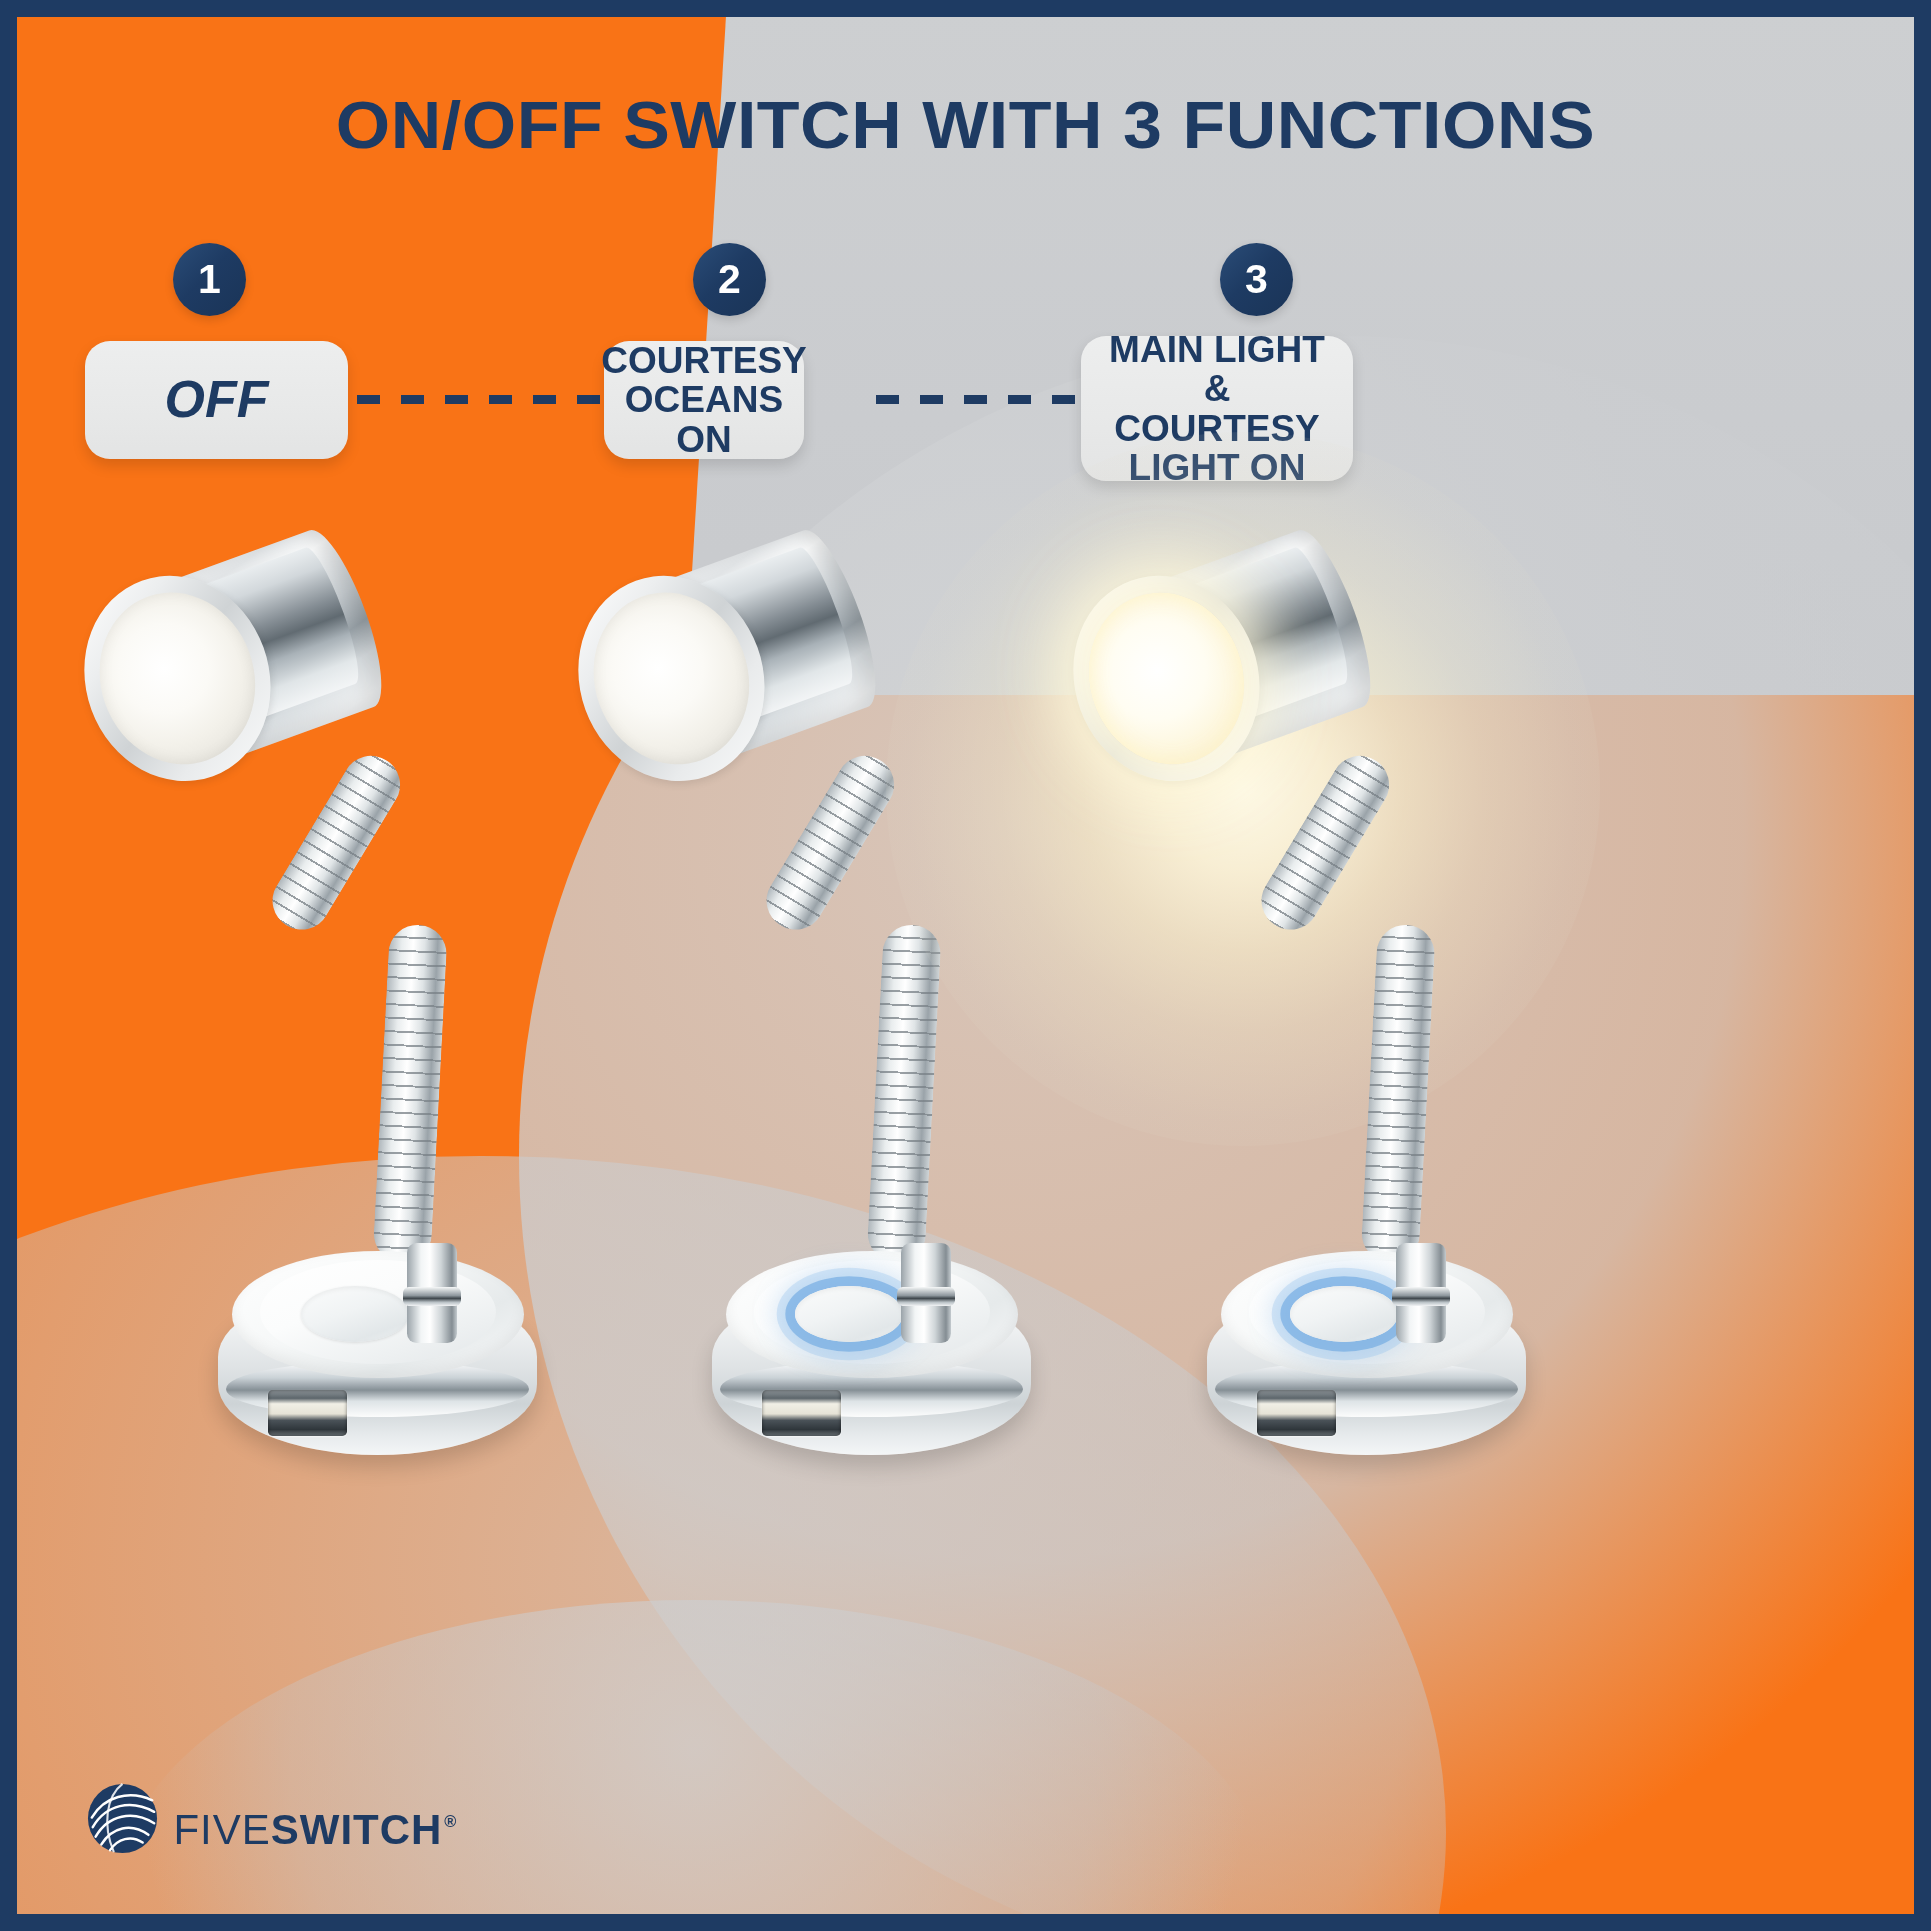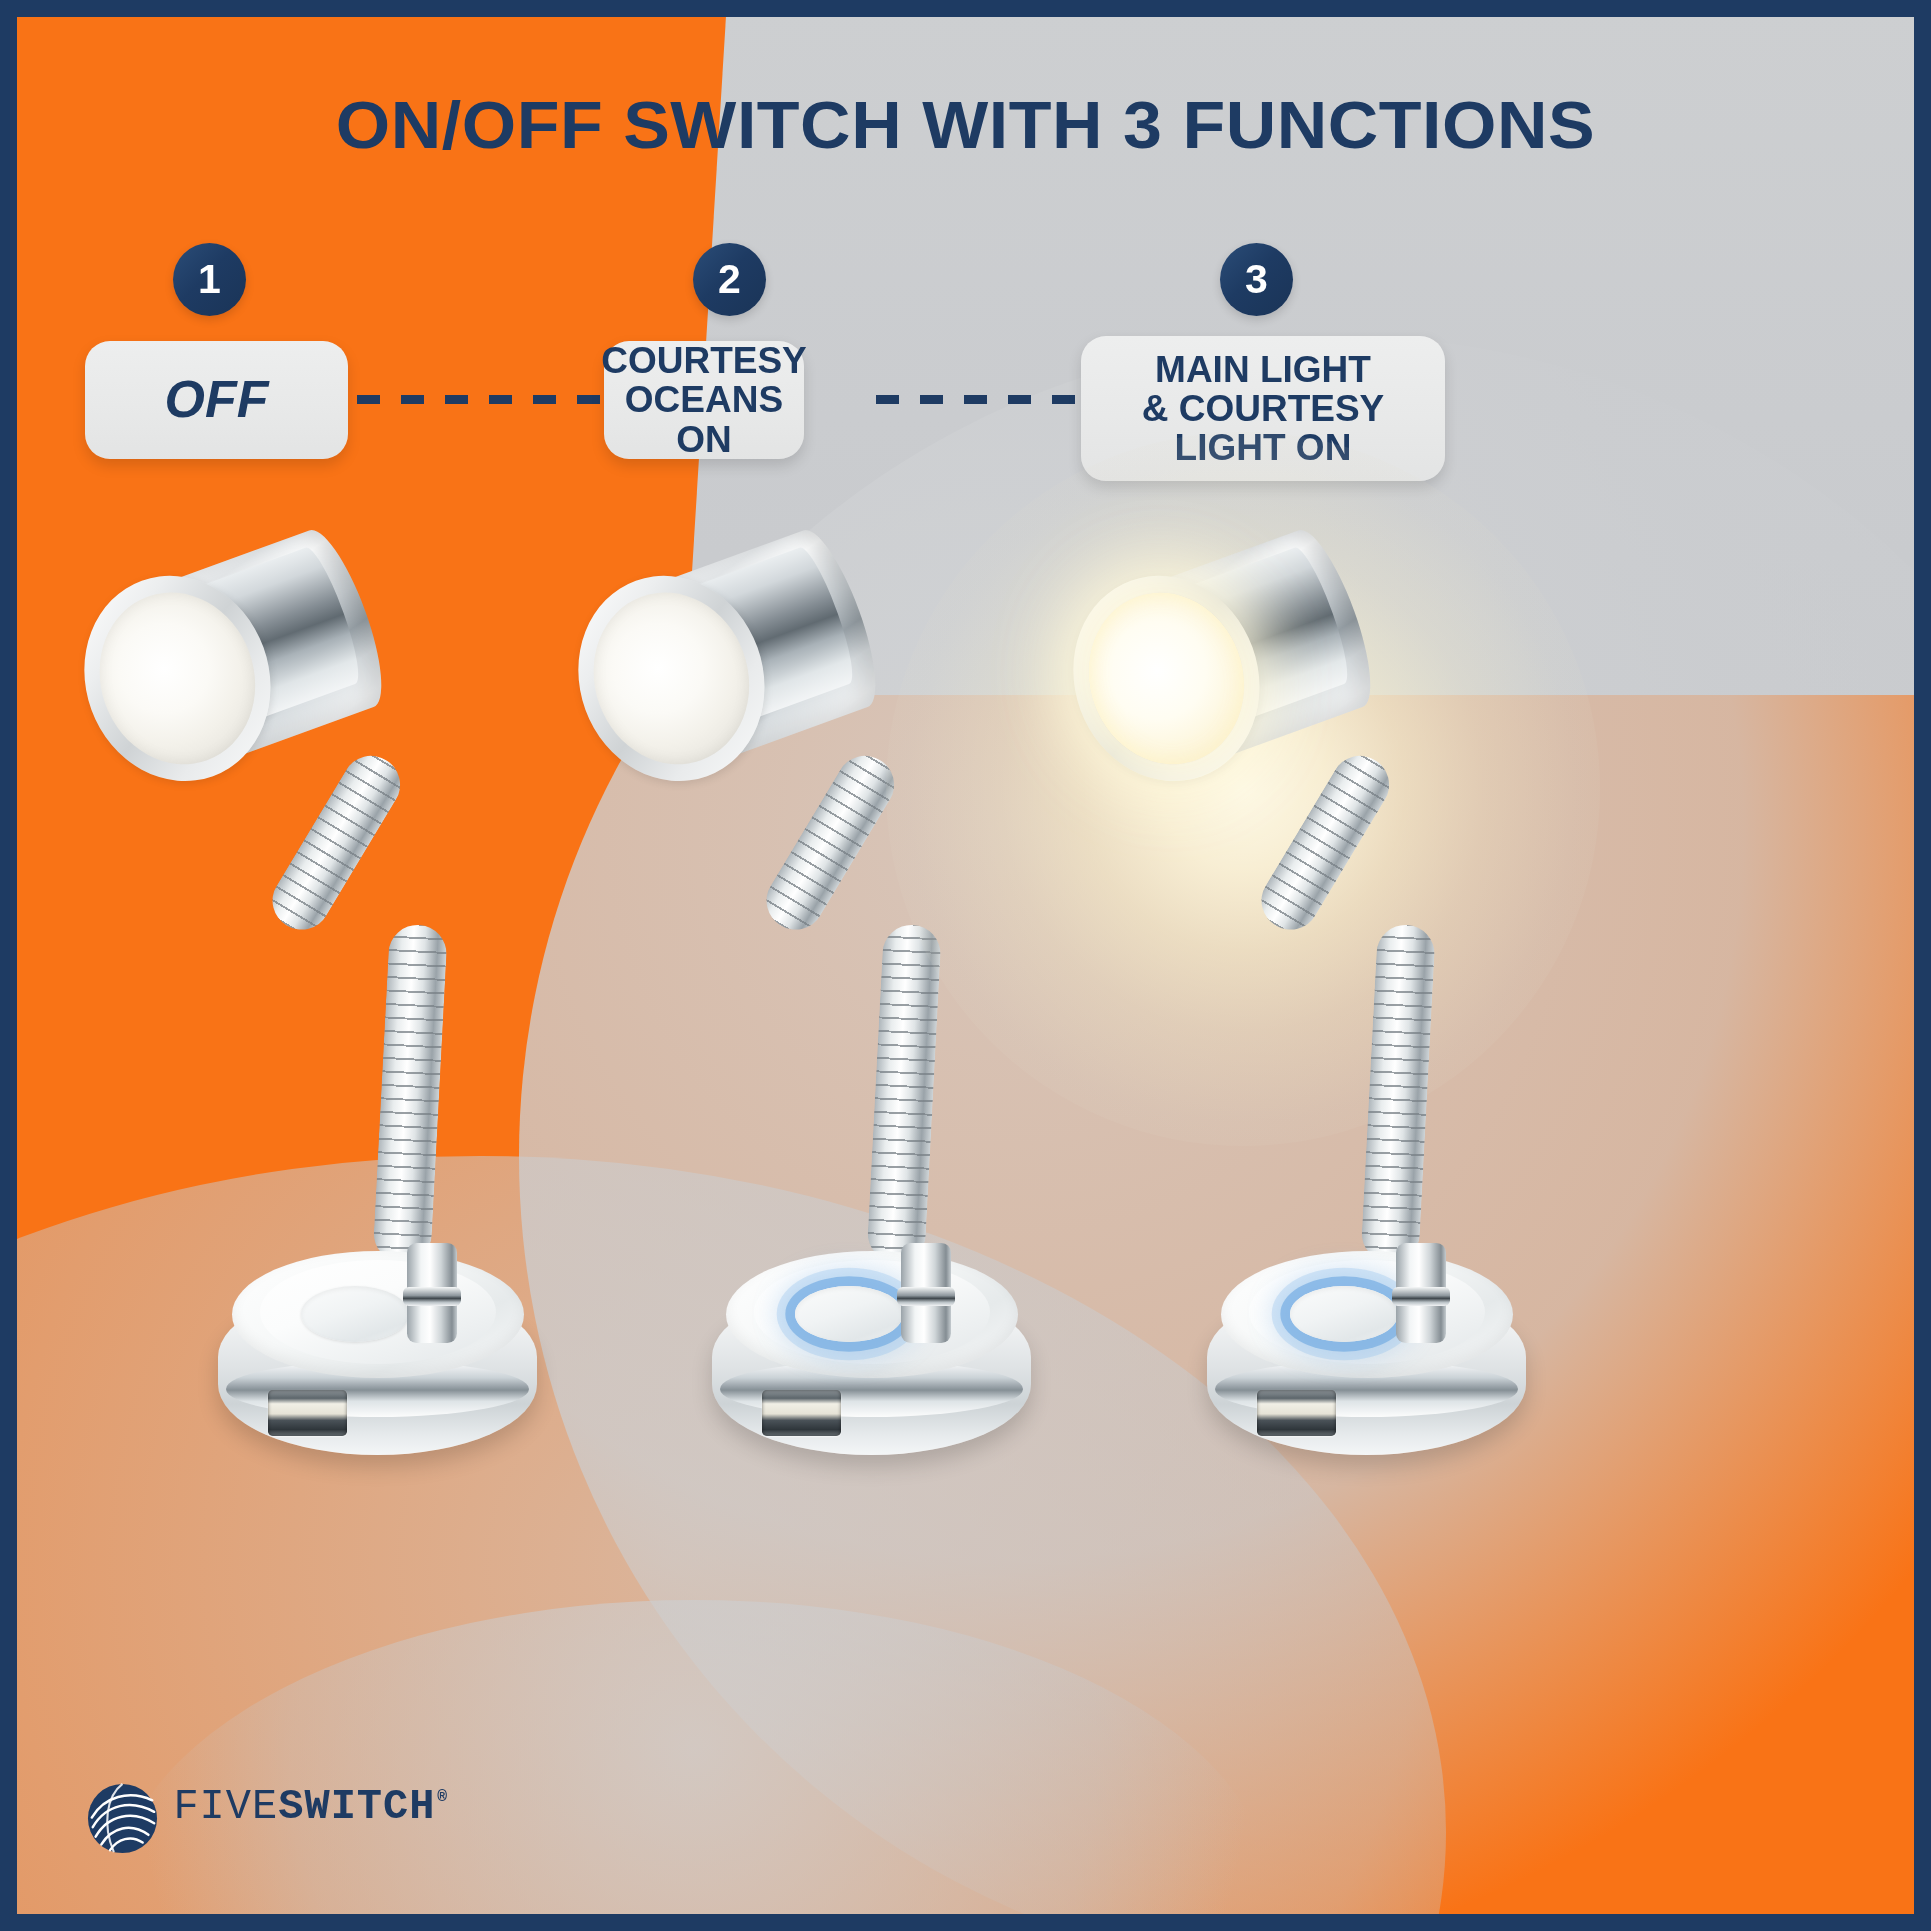--- a/index.html
+++ b/index.html
@@ -194,21 +194,21 @@
     border-radius:9.7px;
     background:linear-gradient(90deg,#9aa3a9 0%,#f2f5f6 28%,#ffffff 46%,#cfd5d8 68%,#848d93 90%,#c4cbcf 100%);
   }
   .base .stemring{
     position:absolute;left:185px;top:42px;width:58px;height:19.3px;
     border-radius:5.8px;
     background:linear-gradient(180deg,#f6f8f8 0%,#8e979d 45%,#3f474c 60%,#b9c1c6 80%,#f2f4f5 100%);
   }
 
   
-  .logo{position:absolute;left:70px;bottom:60px;display:flex;align-items:flex-start;gap:15.4px;font-family:Liberation Mono, monospace;}
+  .logo{position:absolute;left:70px;bottom:60px;display:flex;align-items:flex-end;gap:15.4px;}
   .logo .mark{width:71px;height:71px;}
   .logo .wordmark{
     display:flex;align-items:baseline;color:#1e3b63;
     font-size:42px;letter-spacing:1px;
   }
   .logo .w-five{font-weight:400;}
   .logo .w-oceans{font-weight:700;}
   .logo .w-reg{font-size:16.4px;font-weight:700;transform:translateY(-17.4px);margin-left:1.9px;}
 </style>
 </head>
@@ -243,21 +243,21 @@
           <span class="ln">COURTESY</span>
           <span class="ln">OCEANS ON</span>
         </span>
       </div>
     </div>
 
     <div class="dashline" style="left:859px;top:378px;width:203px;"></div>
 
     <div class="step">
       <div class="badge" style="left:1203px;top:226px;">3</div>
-      <div class="card" style="left:1064px;top:319px;width:364px;height:145px;font-size:37px;">
+      <div class="card" style="left:1064px;top:319px;width:272px;height:145px;font-size:37px;">
         <span class="lines">
           <span class="ln">MAIN LIGHT</span>
           <span class="ln">&amp; COURTESY</span>
           <span class="ln">LIGHT ON</span>
         </span>
       </div>
     </div>
   </div>
 
   <div class="lamp">

